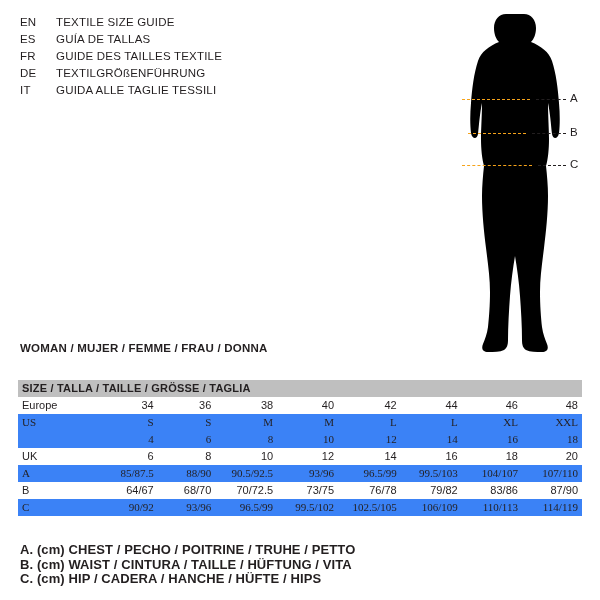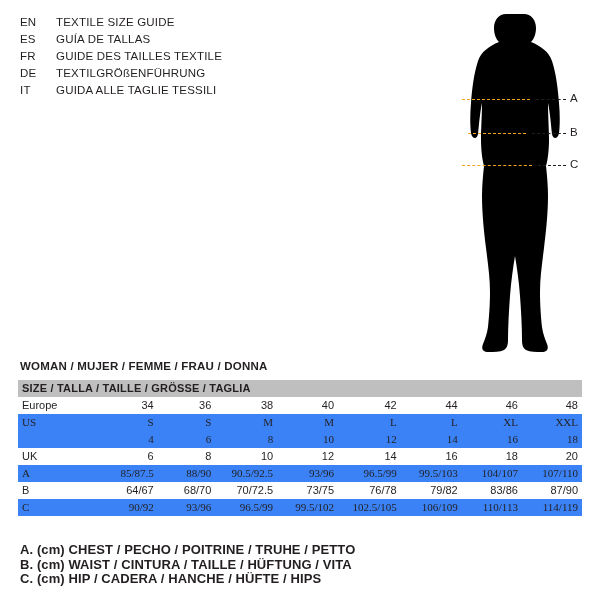--- a/index.html
+++ b/index.html
@@ -68,21 +68,21 @@
   .measure-dash {
     position: absolute;
     height: 0;
     border-top: 1.5px dashed #231f20;
   }
 
   
   .woman-title {
     position: absolute;
     left: 20px;
-    top: 360px;
+    top: 342px;
     font-size: 11.5px;
     font-weight: bold;
     letter-spacing: 0.2px;
   }
   table.size-table {
     position: absolute;
     left: 18px;
     top: 380px;
     width: 564px;
     border-collapse: collapse;

